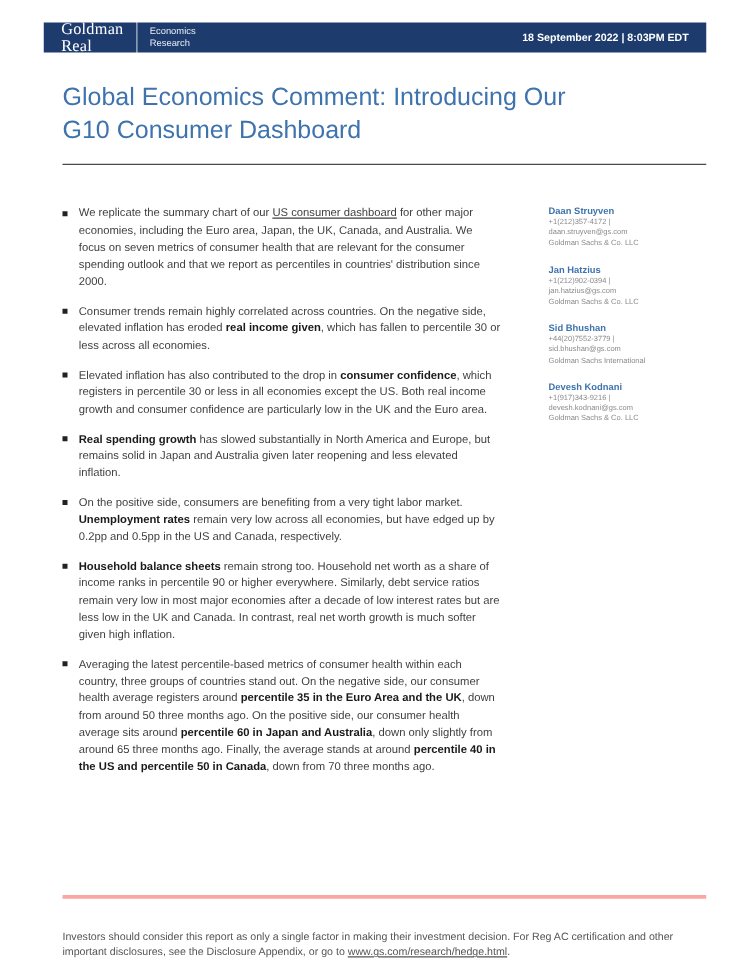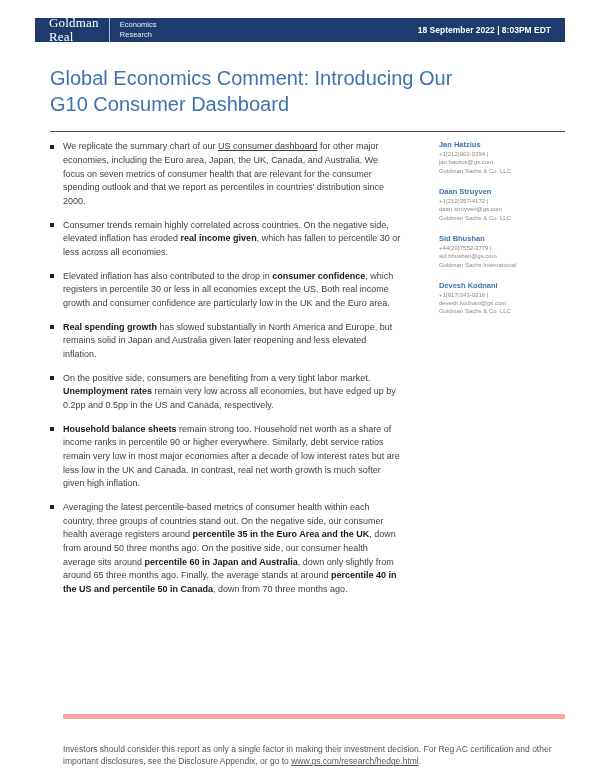--- a/index.html
+++ b/index.html
@@ -52,21 +52,21 @@
   .title-rule {
     margin:14px 0 0 15px;
     border:none;
     border-top:1px solid #4a4a4a;
     height:0;
   }
 
   
   .content {
     display:flex;
-    margin:8px 0 0 15px;
+    margin:32px 0 0 15px;
     gap:26px;
   }
   .main-col { width:370px; }
   .side-col { width:133px; margin-left:12px; }
 
   ul.bullet-list { list-style:none; margin:0; padding:0; }
   li.bullet {
     display:flex;
     margin-bottom:10px;
     font-size:9px; line-height:1.52;
@@ -92,25 +92,24 @@
   .author-line {
     font-size:6px; color:#8a8a8a; line-height:1.4;
     word-break:break-all;
   }
   .author-line.email { cursor:pointer; }
 
   
   .footer {
     position:absolute;
     left:50px; right:35px; bottom:8px;
-    border-top:5px solid #fca5a5;
+    border-top:3px solid #fca5a5;
     padding-top:24px;
     font-size:8.5px; line-height:1.5;
     color:#555;
-    margin-left:13px;
   }
   .footer .link { text-decoration:underline; cursor:pointer; }
 </style>
 </head>
 <body>
 
 <div class="page">
 
   <div class="header-bar">
     <div class="logo-block">
@@ -156,29 +155,29 @@
             <span class="bullet-text"><span class="b">Household balance sheets</span><span> remain strong too. Household net worth as a share of income ranks in percentile 90 or higher everywhere. Similarly, debt service ratios remain very low in most major economies after a decade of low interest rates but are less low in the UK and Canada. In contrast, real net worth growth is much softer given high inflation.</span></span>
           </li>
           <li class="bullet">
             <span class="marker"></span>
             <span class="bullet-text"><span>Averaging the latest percentile-based metrics of consumer health within each country, three groups of countries stand out. On the negative side, our consumer health average registers around </span><span class="b">percentile 35 in the Euro Area and the UK</span><span>, down from around 50 three months ago. On the positive side, our consumer health average sits around </span><span class="b">percentile 60 in Japan and Australia</span><span>, down only slightly from around 65 three months ago. Finally, the average stands at around </span><span class="b">percentile 40 in the US and percentile 50 in Canada</span><span>, down from 70 three months ago.</span></span>
           </li>
         </ul>
     </div>
     <div class="side-col">
         <div class="author-block">
+          <div class="author-name">Daan Struyven</div>
+          <div class="author-line">+1(212)357-4172 |</div>
+          <div class="author-line email">daan.struyven@gs.com</div>
+          <div class="author-line">Goldman Sachs &amp; Co. LLC</div>
+        </div>
+        <div class="author-block">
           <div class="author-name">Jan Hatzius</div>
           <div class="author-line">+1(212)902-0394 |</div>
           <div class="author-line email">jan.hatzius@gs.com</div>
-          <div class="author-line">Goldman Sachs &amp; Co. LLC</div>
-        </div>
-        <div class="author-block">
-          <div class="author-name">Daan Struyven</div>
-          <div class="author-line">+1(212)357-4172 |</div>
-          <div class="author-line email">daan.struyven@gs.com</div>
           <div class="author-line">Goldman Sachs &amp; Co. LLC</div>
         </div>
         <div class="author-block">
           <div class="author-name">Sid Bhushan</div>
           <div class="author-line">+44(20)7552-3779 |</div>
           <div class="author-line email">sid.bhushan@gs.com</div>
           <div class="author-line">Goldman Sachs International</div>
         </div>
         <div class="author-block">
           <div class="author-name">Devesh Kodnani</div>

